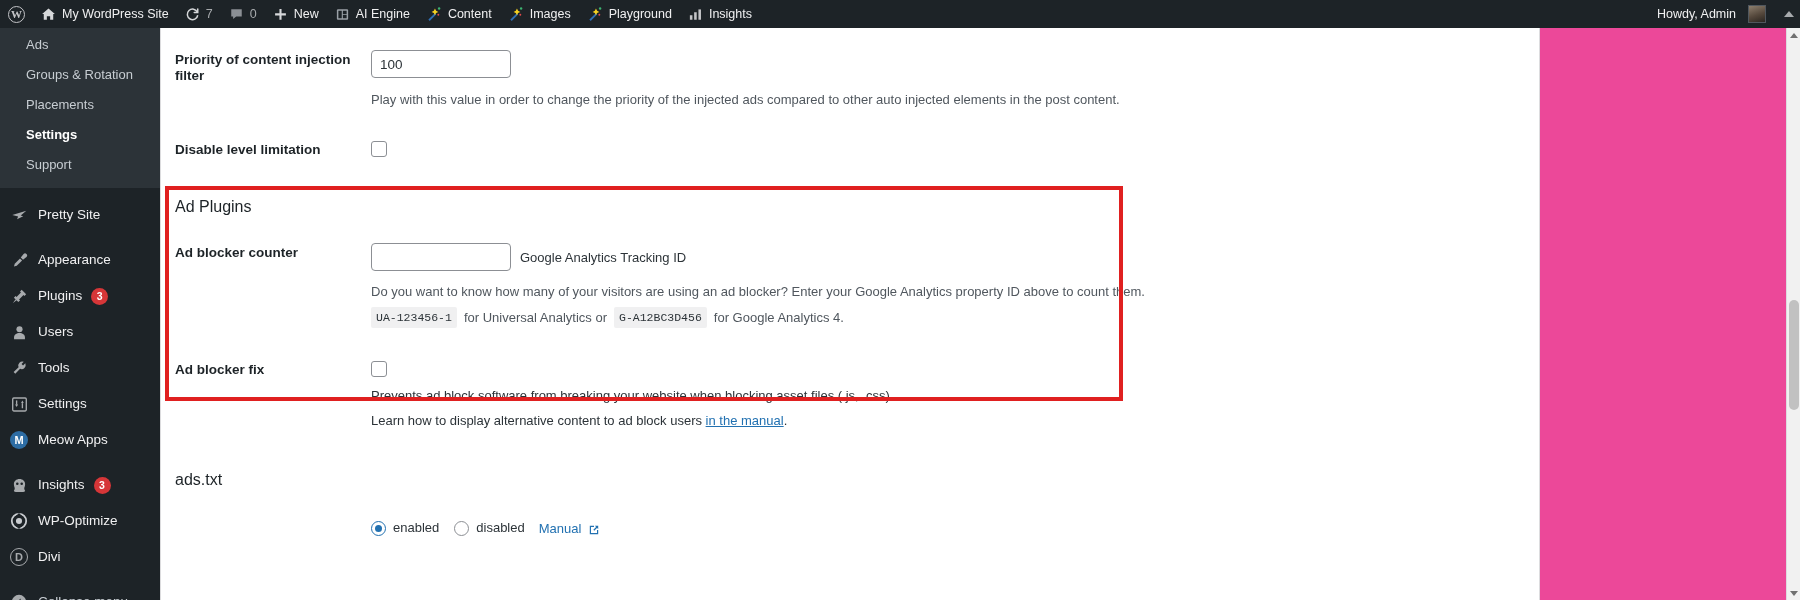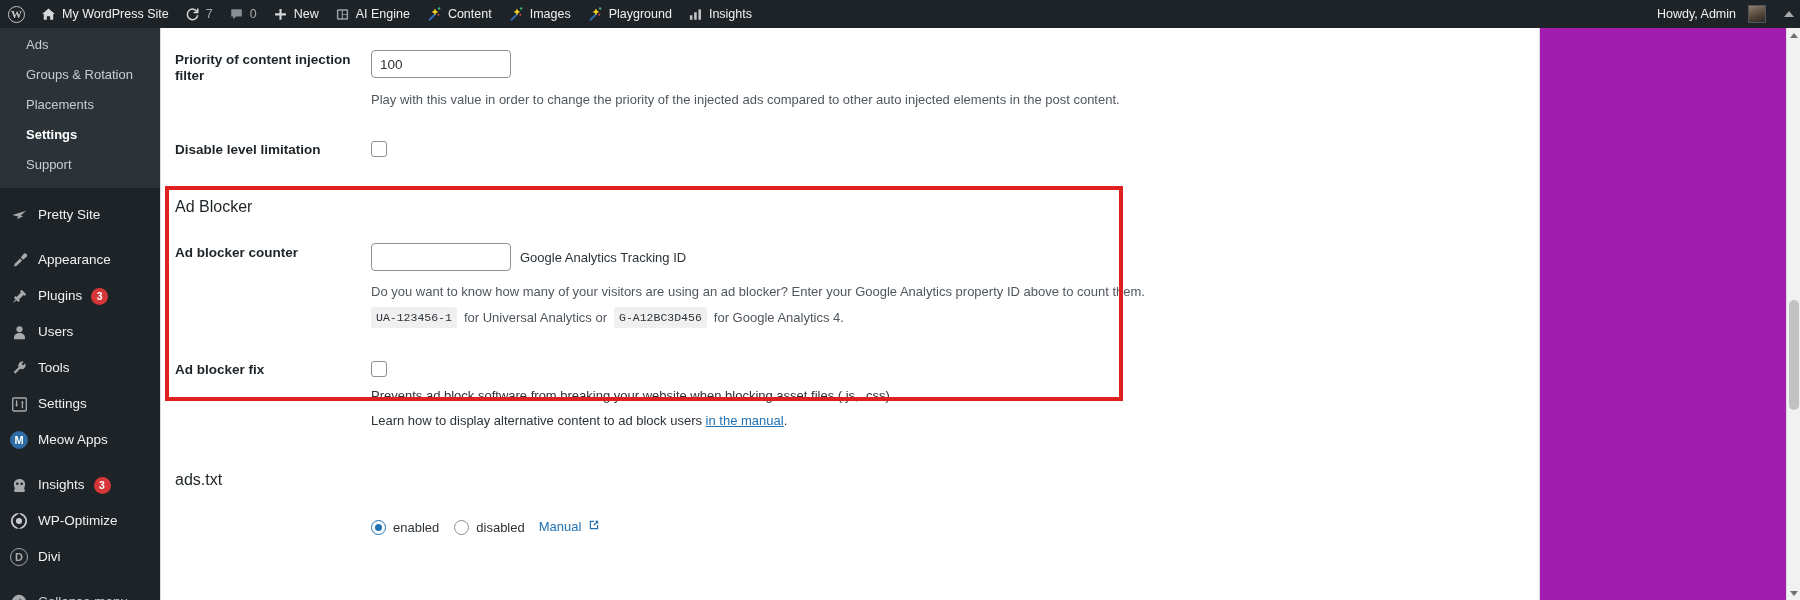--- a/index.html
+++ b/index.html
@@ -91,21 +91,21 @@
   .circ-ico {
     width: 18px; height: 18px; border-radius: 50%;
     display: flex; align-items: center; justify-content: center;
     font-size: 11px; font-weight: bold;
   }
 
   
   #content {
     position: absolute; top: 28px; left: 160px;
     width: 1626px; height: 572px;
-    background: #a21caf;
+    background: #ec4899;
     overflow: hidden;
   }
   .panel {
     position: absolute; top: 0; left: 0;
     width: 1380px; min-height: 572px;
     background: #fff;
     border-left: 1px solid #dcdcde;
     border-right: 1px solid #dcdcde;
   }
   .row { display: flex; align-items: flex-start; padding: 0 14px; }
@@ -450,21 +450,21 @@
       </div>
 
       <div class="row" style="padding-top:32px;">
         <div class="row-label">Disable level limitation</div>
         <div class="row-field" style="display:flex;gap:10px;align-items:flex-start;">
           <span class="cb"></span>
         </div>
       </div>
 
       <div style="padding:0 14px;margin-top:40px;">
-        <div class="section-title">Ad Blocker</div>
+        <div class="section-title">Ad Plugins</div>
       </div>
 
       <div class="row" style="padding-top:27px;">
         <div class="row-label">Ad blocker counter</div>
         <div class="row-field">
           <div style="display:flex;align-items:center;gap:9px;">
             <input class="txt" type="text" value="" style="">
             <span class="desc" style="color:#2c3338;">Google Analytics Tracking ID</span>
           </div>
           <div class="desc" style="margin-top:12px;">Do you want to know how many of your visitors are using an ad blocker? Enter your Google Analytics property ID above to count them.</div>
@@ -490,21 +490,21 @@
           </div>
         </div>
       </div>
 
       <div style="padding:0 14px;margin-top:42px;">
         <div class="section-title">ads.txt</div>
       </div>
 
       <div class="row" style="padding-top:30px;">
         <div class="row-label"></div>
-        <div class="row-field" style="display:flex;align-items:flex-start;gap:7px;">
+        <div class="row-field" style="display:flex;align-items:flex-end;gap:7px;">
           <span class="radio on"></span>
           <span class="desc" style="color:#2c3338;">enabled</span>
           <span class="radio" style="margin-left:8px;"></span>
           <span class="desc" style="color:#2c3338;">disabled</span>
           <a class="lnk plain" href="#" style="margin-left:7px;font-size:13px;">Manual</a>
           <span class="ico">
             <svg viewBox="0 0 20 20" width="12" height="12" fill="#2271b1">
               <path d="M3 3h7v2H5v10h10v-5h2v7H3z"></path>
               <path d="M11.5 3H17v5.5l-2-2-4.6 4.6-1.5-1.5L13.5 5z"></path>
             </svg>

